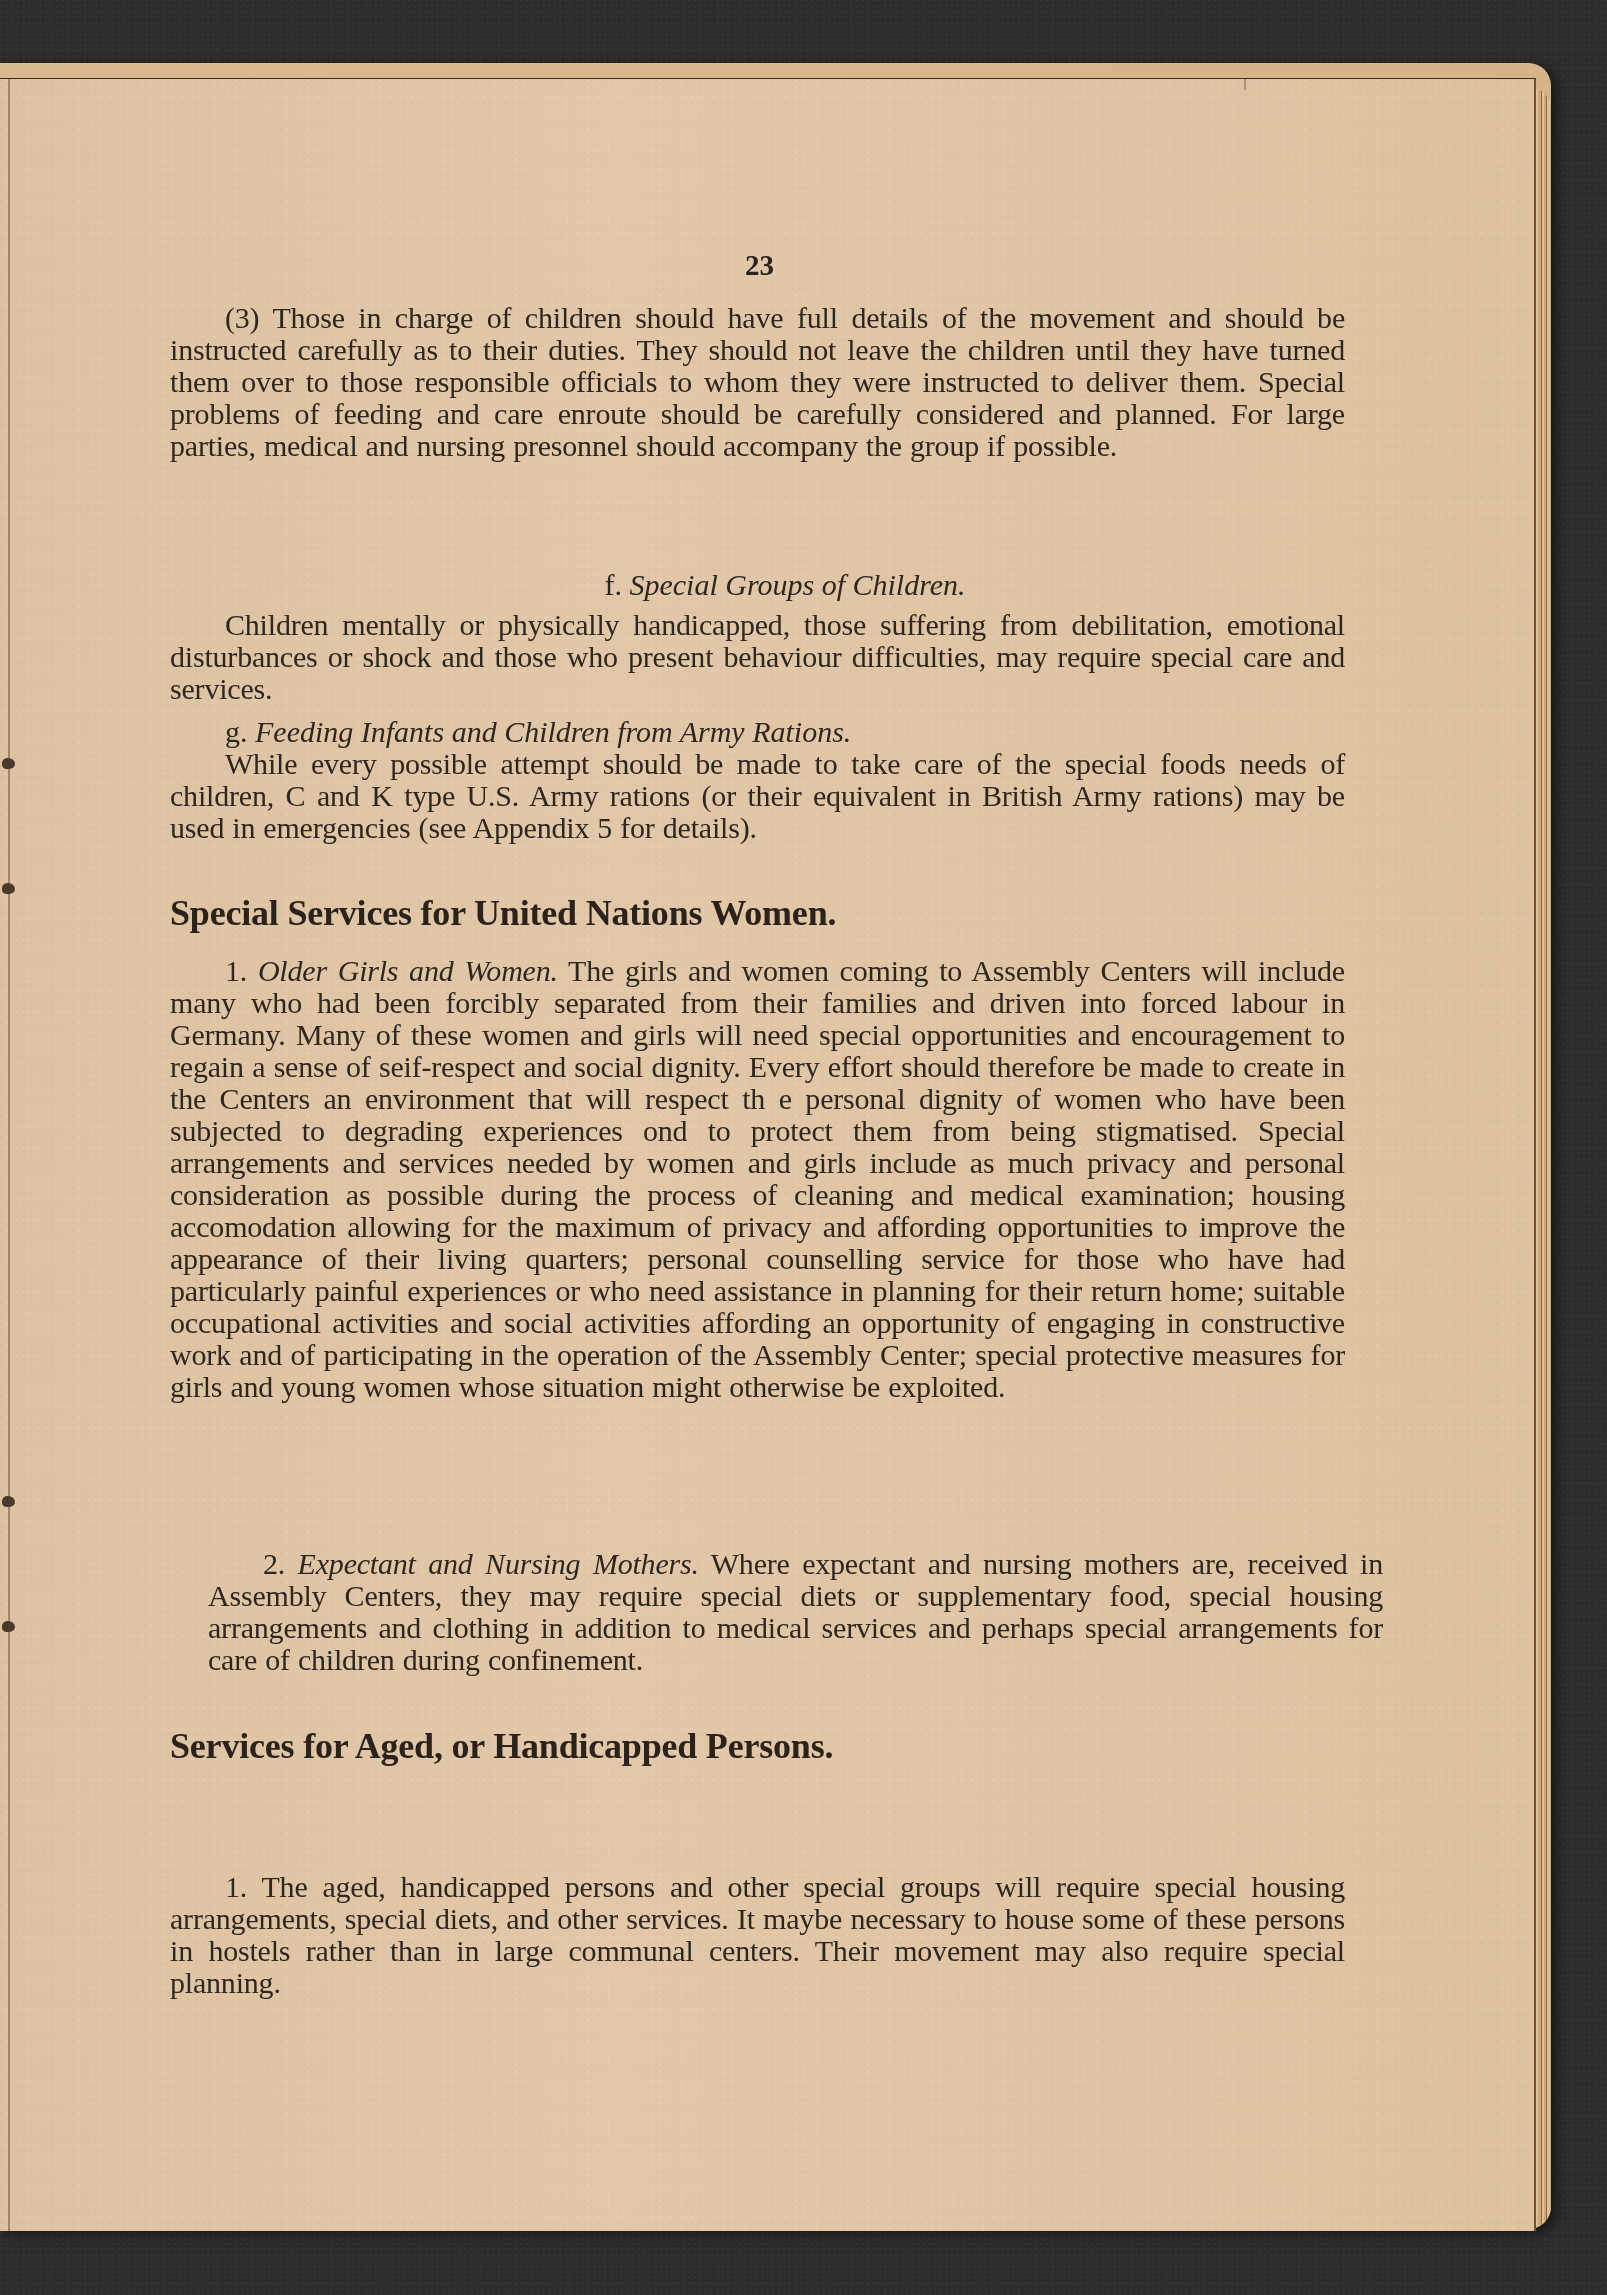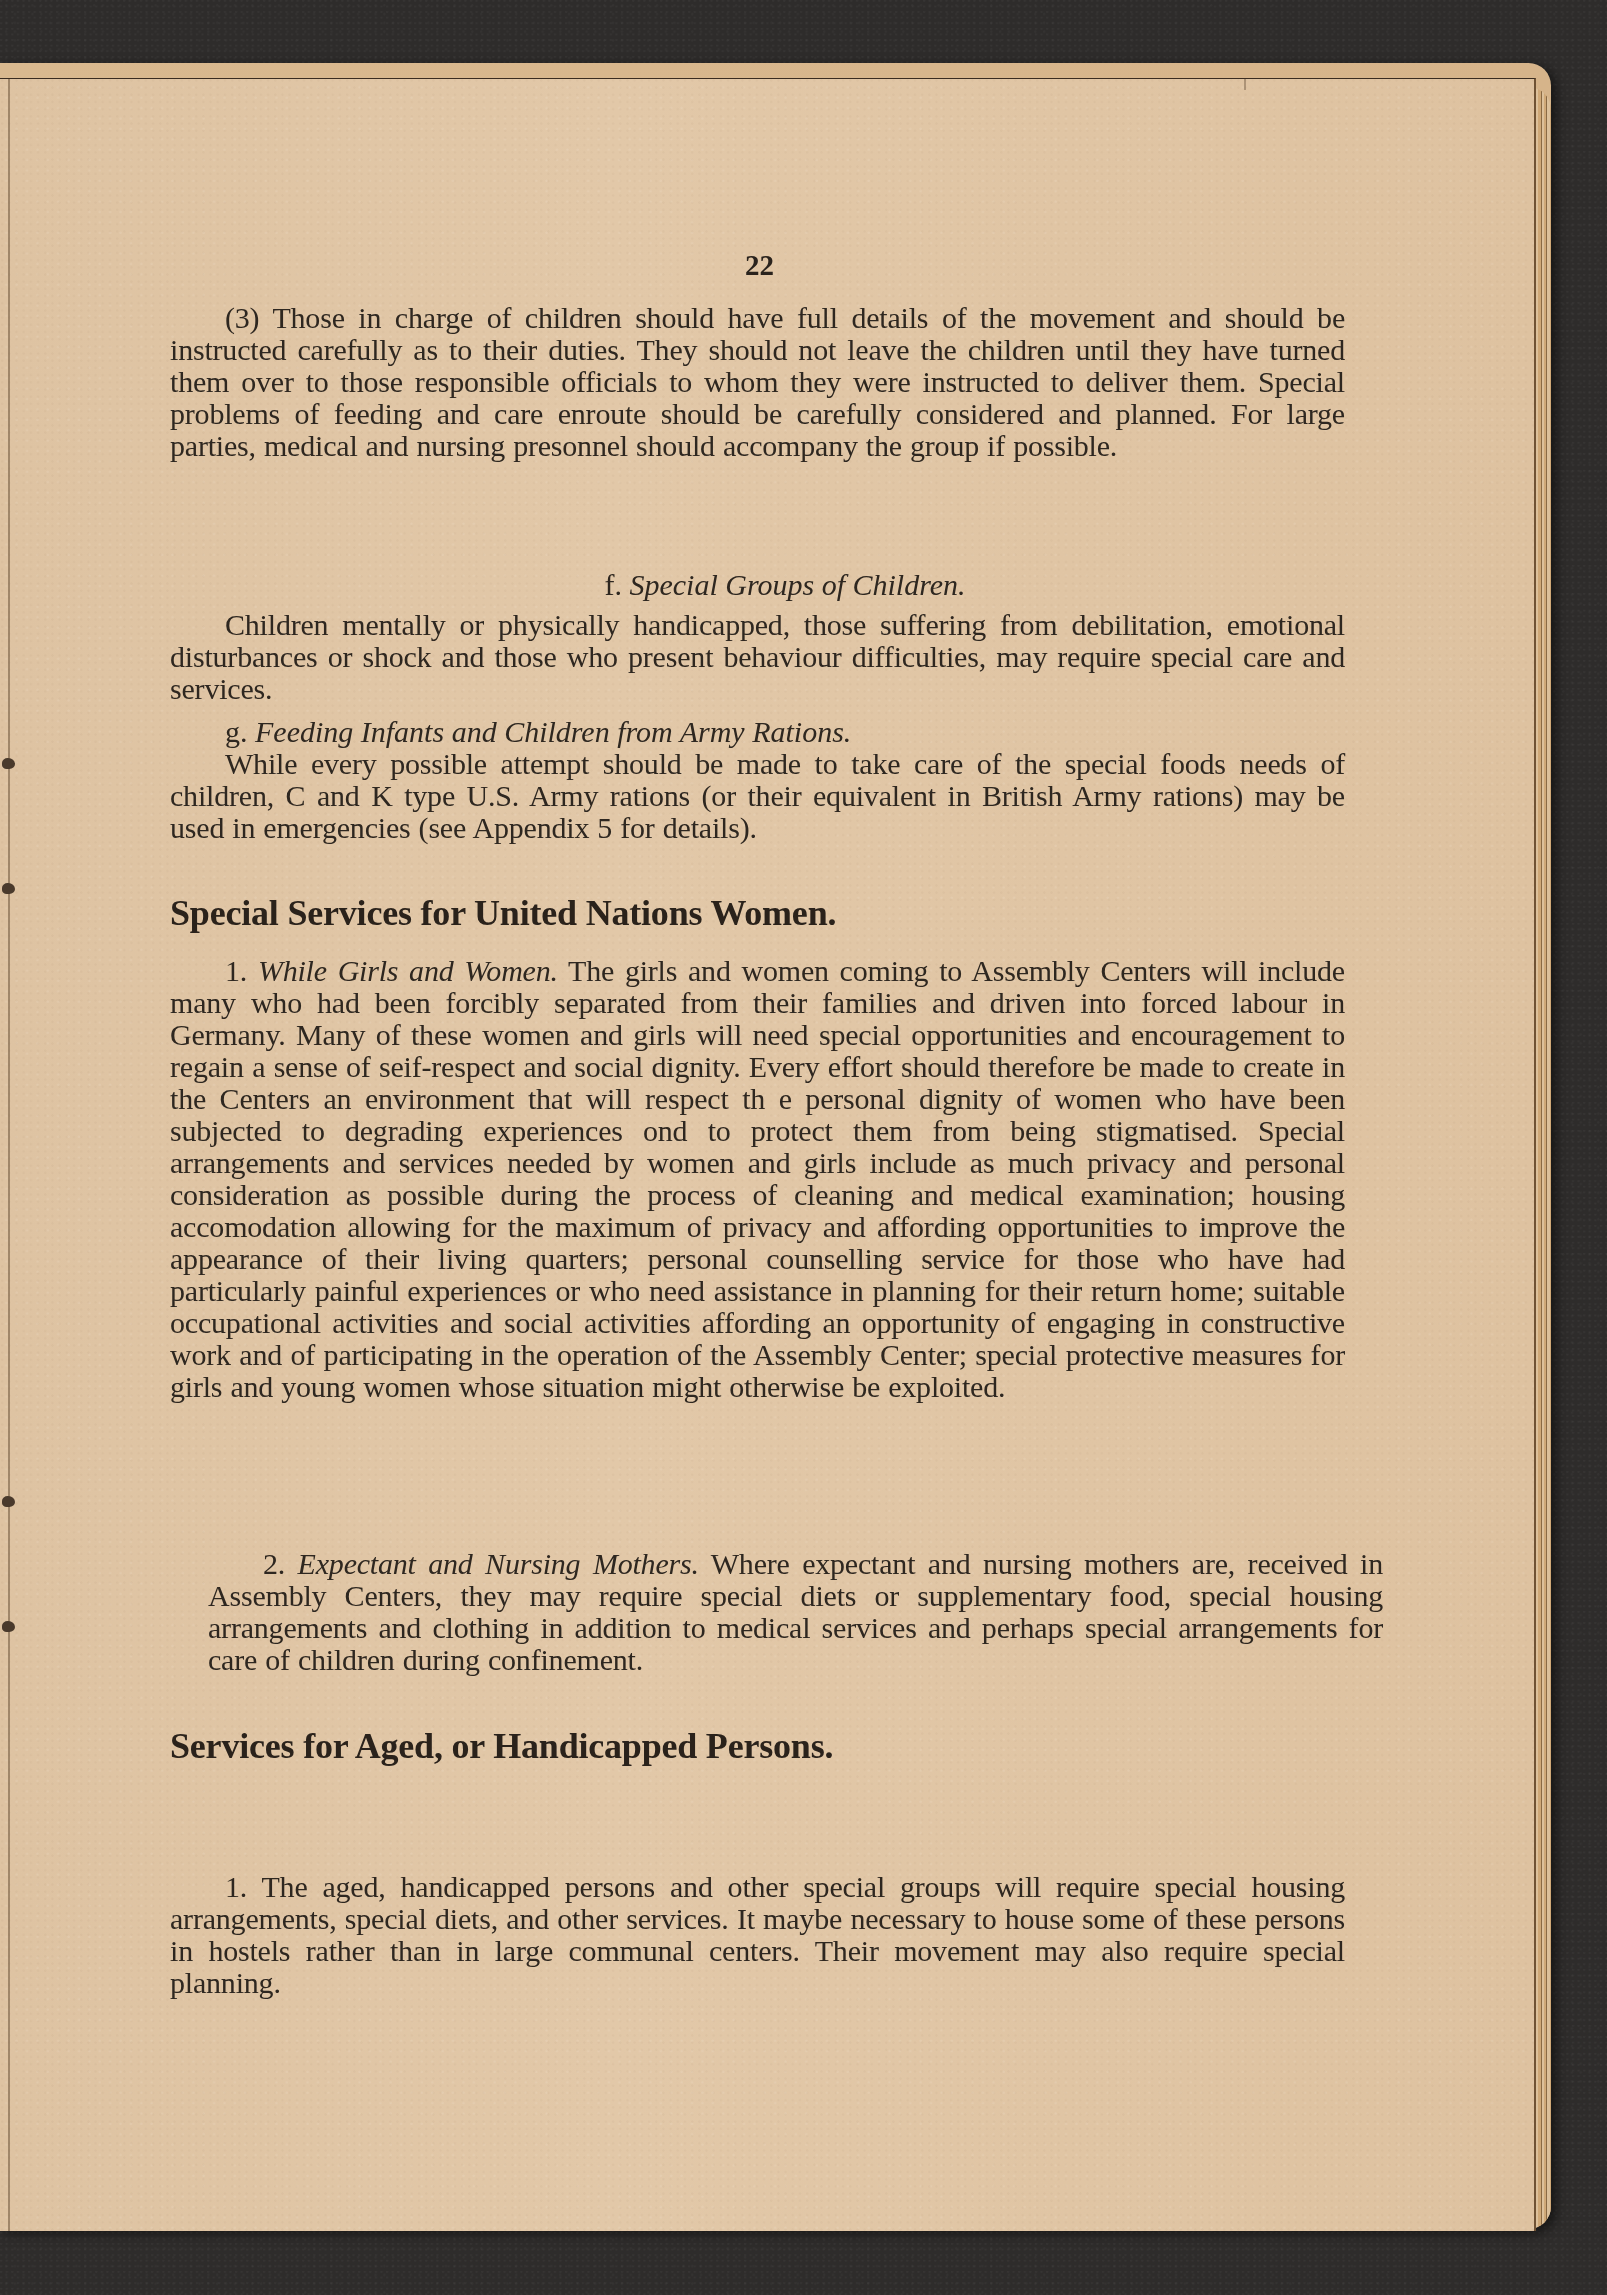--- a/index.html
+++ b/index.html
@@ -136,41 +136,41 @@
   <div class="page-edges"></div>
   <div class="page">
     <div class="gutter-line"></div>
     <div class="binding-hole" style="top:679px"></div>
     <div class="binding-hole" style="top:804px"></div>
     <div class="binding-hole" style="top:1417px"></div>
     <div class="binding-hole" style="top:1542px"></div>
     <div class="stray-mark" style="left:1244px; top:0px; height:11.3px;"></div>
 
     <div class="content">
-      <div class="page-number">22</div>
+      <div class="page-number">23</div>
 
       <div class="para indent" style="top:223px;">(3) Those in charge of children should have full details of the movement and should be instructed carefully as to their duties. They should not leave the children until they have turned them over to those responsible officials to whom they were instructed to deliver them. Special problems of feeding and care enroute should be carefully considered and planned. For large parties, medical and nursing presonnel should accompany the group if possible.</div>
 
       <div class="subhead" style="top:490px;text-align:center;">
         <span style="font-style:normal">f.</span>
         <span>Special Groups of Children.</span>
       </div>
       <div class="para indent" style="top:530px;">Children mentally or physically handicapped, those suffering from debilitation, emotional disturbances or shock and those who present behaviour difficulties, may require special care and services.</div>
 
       <div class="subhead" style="top:637px;">
         <span style="font-style:normal">g.</span>
         <span>Feeding Infants and Children from Army Rations.</span>
       </div>
       <div class="para indent" style="top:669px;">While every possible attempt should be made to take care of the special foods needs of children, C and K type U.S. Army rations (or their equivalent in British Army rations) may be used in emergencies (see Appendix 5 for details).</div>
 
       <div class="section-heading" style="top:818px;">Special Services for United Nations Women.</div>
 
       <div class="para indent" style="top:876px;">
         <span style="font-style:normal">1.</span>
-        <span class="em">While Girls and Women.</span>
+        <span class="em">Older Girls and Women.</span>
         <span>The girls and women coming to Assembly Centers will include many who had been forcibly separated from their families and driven into forced labour in Germany. Many of these women and girls will need special opportunities and encouragement to regain a sense of seif-respect and social dignity. Every effort should therefore be made to create in the Centers an environment that will respect th e personal dignity of women who have been subjected to degrading experiences ond to protect them from being stigmatised. Special arrangements and services needed by women and girls include as much privacy and personal consideration as possible during the process of cleaning and medical examination; housing accomodation allowing for the maximum of privacy and affording opportunities to improve the appearance of their living quarters; personal counselling service for those who have had particularly painful experiences or who need assistance in planning for their return home; suitable occupational activities and social activities affording an opportunity of engaging in constructive work and of participating in the operation of the Assembly Center; special protective measures for girls and young women whose situation might otherwise be exploited.</span>
       </div>
 
       <div class="para indent" style="top:1469px;margin-left:38px;">
         <span style="font-style:normal">2.</span>
         <span class="em">Expectant and Nursing Mothers.</span>
         <span>Where expectant and nursing mothers are, received in Assembly Centers, they may require special diets or supplementary food, special housing arrangements and clothing in addition to medical services and perhaps special arrangements for care of children during confinement.</span>
       </div>
 
       <div class="section-heading" style="top:1651px;">Services for Aged, or Handicapped Persons.</div>

